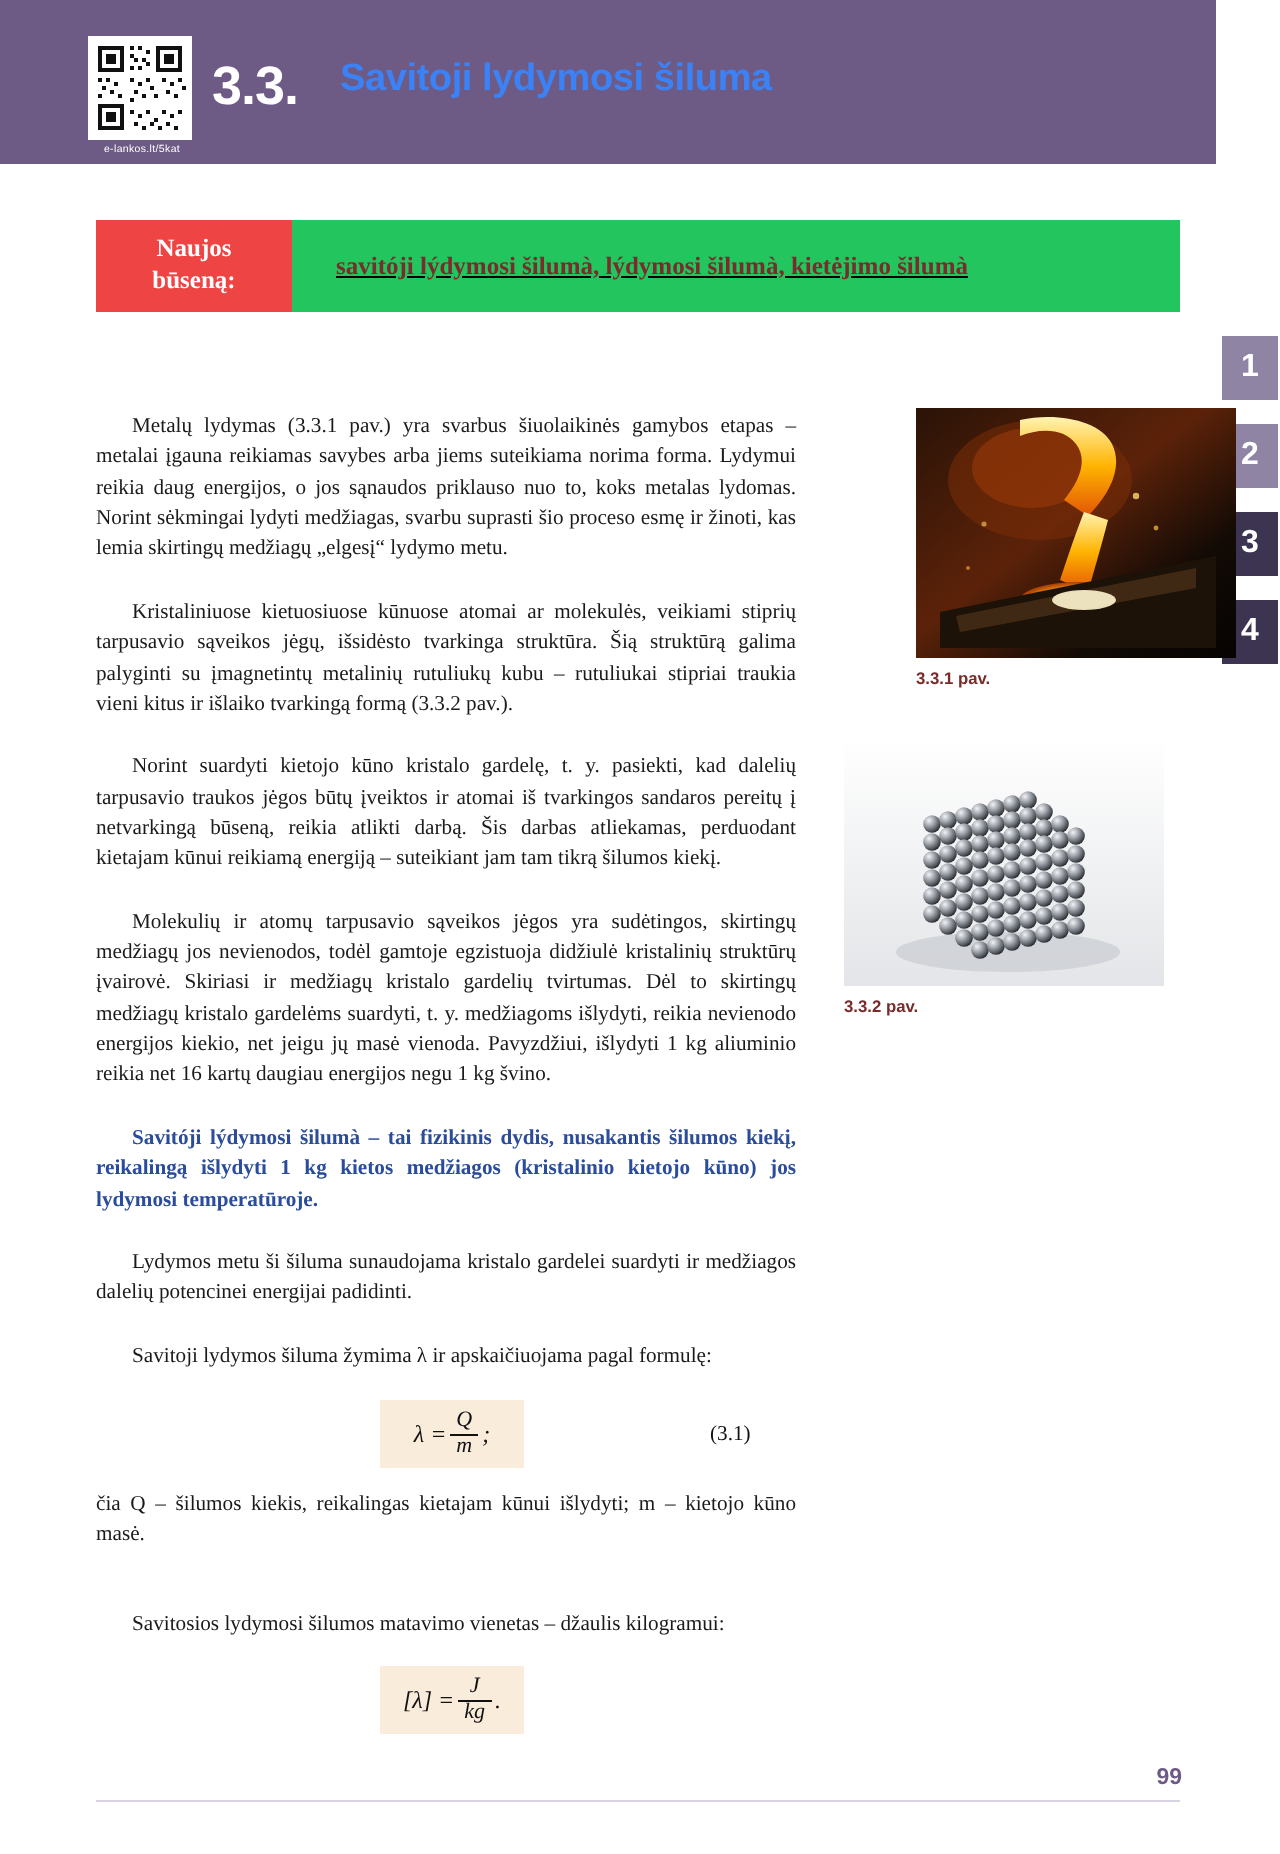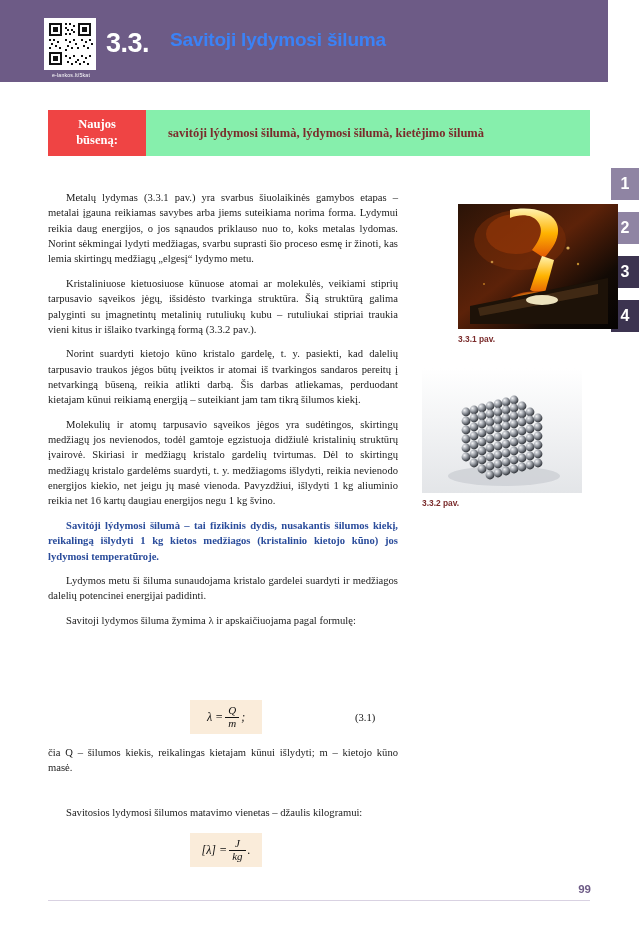--- a/index.html
+++ b/index.html
@@ -75,24 +75,25 @@
     display: flex;
     flex-direction: column;
     align-items: center;
     justify-content: center;
     line-height: 1.25;
   }
   .concepts-box {
     position: absolute;
     left: 146px; top: 110px;
     width: 444px; height: 46px;
-    background: #86efac;
+    background: #22c55e;
     display: flex;
     align-items: center;
     padding-left: 22px;
+    text-decoration: underline;
   }
   .concepts-text {
     font-family: "Liberation Serif", serif;
     font-weight: bold;
     font-size: 12.5px;
     color: #7a2b2b;
   }
 
   
   .side-tab {
@@ -116,21 +117,21 @@
   .col-text {
     position: absolute;
     left: 48px; top: 190px;
     width: 350px;
     font-family: "Liberation Serif", serif;
     font-size: 10.6px;
     line-height: 1.45;
     color: #1a1a1a;
     text-align: justify;
   }
-  .col-text p { margin: 0 0 9px 0; text-indent: 18px; }
+  .col-text p { margin: 16px 0 9px 0; text-indent: 18px; }
   .definition {
     color: #2a4c9b;
     font-weight: bold;
     font-family: "Liberation Serif", serif;
   }
 
   
   .fig {
     position: absolute;
     width: 160px;

